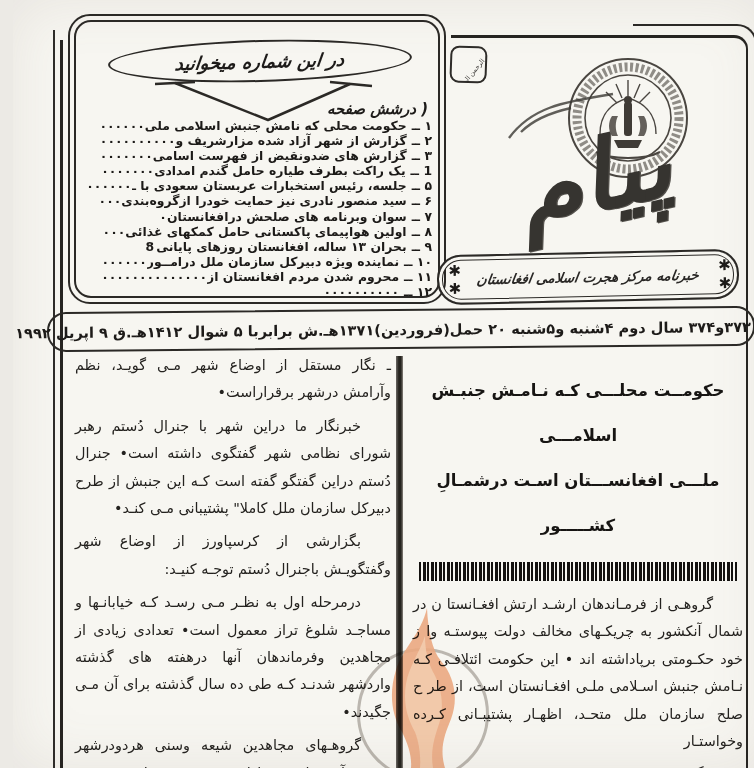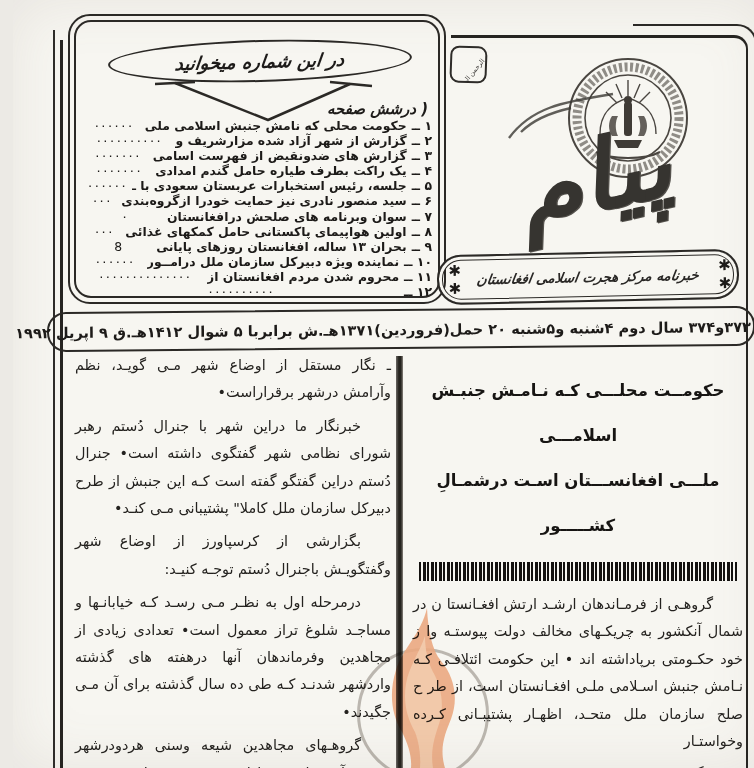--- a/index.html
+++ b/index.html
@@ -22,21 +22,21 @@
         transform:rotate(-1.5deg);}
   .toc-capsule span{font-style:italic;font-weight:bold;font-size:18px;letter-spacing:2px;color:#1d1b19;
         transform:skewX(-8deg);}
   .toc-arrow{position:absolute;left:30px;top:62px;}
   .toc-pages-note{position:absolute;right:16px;top:84px;font-size:15px;font-weight:bold;color:#1d1b19;font-style:italic;}
   .toc-list{position:absolute;left:12px;right:12px;top:102px;}
   .toc-row{display:flex;direction:rtl;align-items:baseline;font-size:12.4px;font-weight:bold;
         line-height:15.1px;color:#1c1a18;white-space:nowrap;}
   .toc-num{margin-left:5px;}
   .toc-title{overflow:hidden;}
-  .toc-dots{flex:1;direction:ltr;text-align:center;overflow:hidden;letter-spacing:2px;font-weight:normal;}
+  .toc-dots{flex:1;direction:ltr;text-align:right;overflow:hidden;letter-spacing:2px;font-weight:bold;}
   
   .bismillah-box{position:absolute;left:437px;top:46px;width:33px;height:33px;border:2px solid #2e2c29;
         border-radius:9px;overflow:hidden;transform:rotate(2deg);}
   .bismillah-box span{position:absolute;left:-6px;top:13px;font-size:6.5px;white-space:nowrap;
         transform:rotate(-52deg);color:#33312e;}
   .emblem{position:absolute;left:553px;top:56px;}
   .masthead-title{position:absolute;left:430px;top:118px;width:300px;text-align:center;
         font-size:96px;font-weight:bold;font-style:italic;color:#363430;
         transform:rotate(-13deg) scaleX(1.08);text-shadow:1px 1px 0 #55524d;line-height:120px;}
   .masthead-flourish{position:absolute;left:488px;top:88px;}
@@ -96,21 +96,21 @@
           <span class="toc-num">۲ ــ</span>
           <span class="toc-title">گزارش از شهر آزاد شده مزارشریف و</span>
           <span class="toc-dots">۰۰۰۰۰۰۰۰۰۰</span>
         </div>
       <div class="toc-row">
           <span class="toc-num">۳ ــ</span>
           <span class="toc-title">گزارش های ضدونقیض از فهرست اسامی</span>
           <span class="toc-dots">۰۰۰۰۰۰۰</span>
         </div>
       <div class="toc-row">
-          <span class="toc-num">۴ ــ</span>
+          <span class="toc-num">1 ــ</span>
           <span class="toc-title">یک راکت بطرف طیاره حامل گندم امدادی</span>
           <span class="toc-dots">۰۰۰۰۰۰۰</span>
         </div>
       <div class="toc-row">
           <span class="toc-num">۵ ــ</span>
           <span class="toc-title">جلسه، رئیس استخبارات عربستان سعودی با ـ</span>
           <span class="toc-dots">۰۰۰۰۰۰</span>
         </div>
       <div class="toc-row">
           <span class="toc-num">۶ ــ</span>

